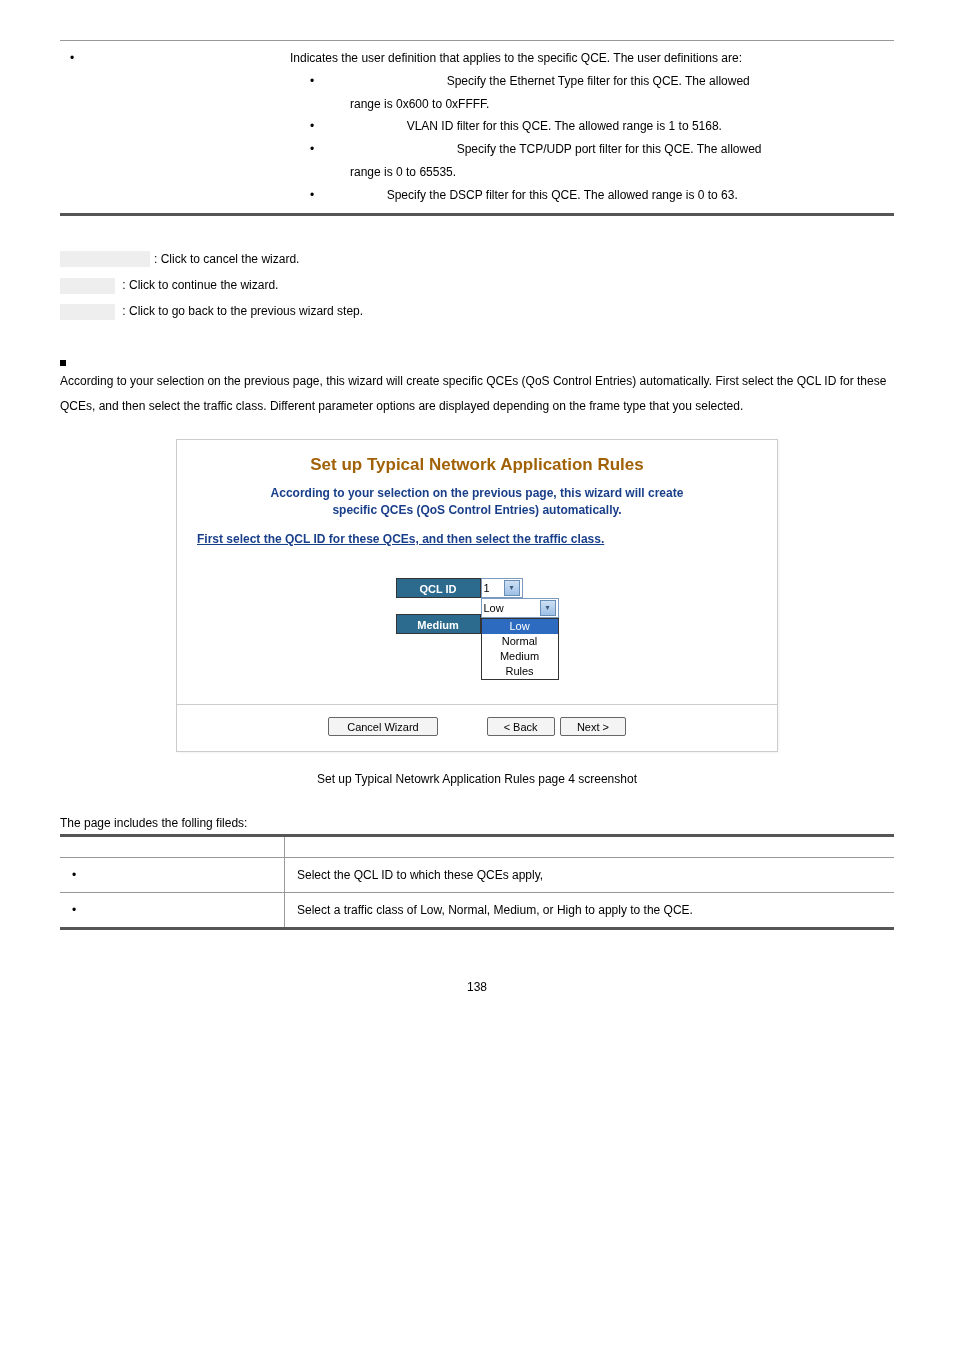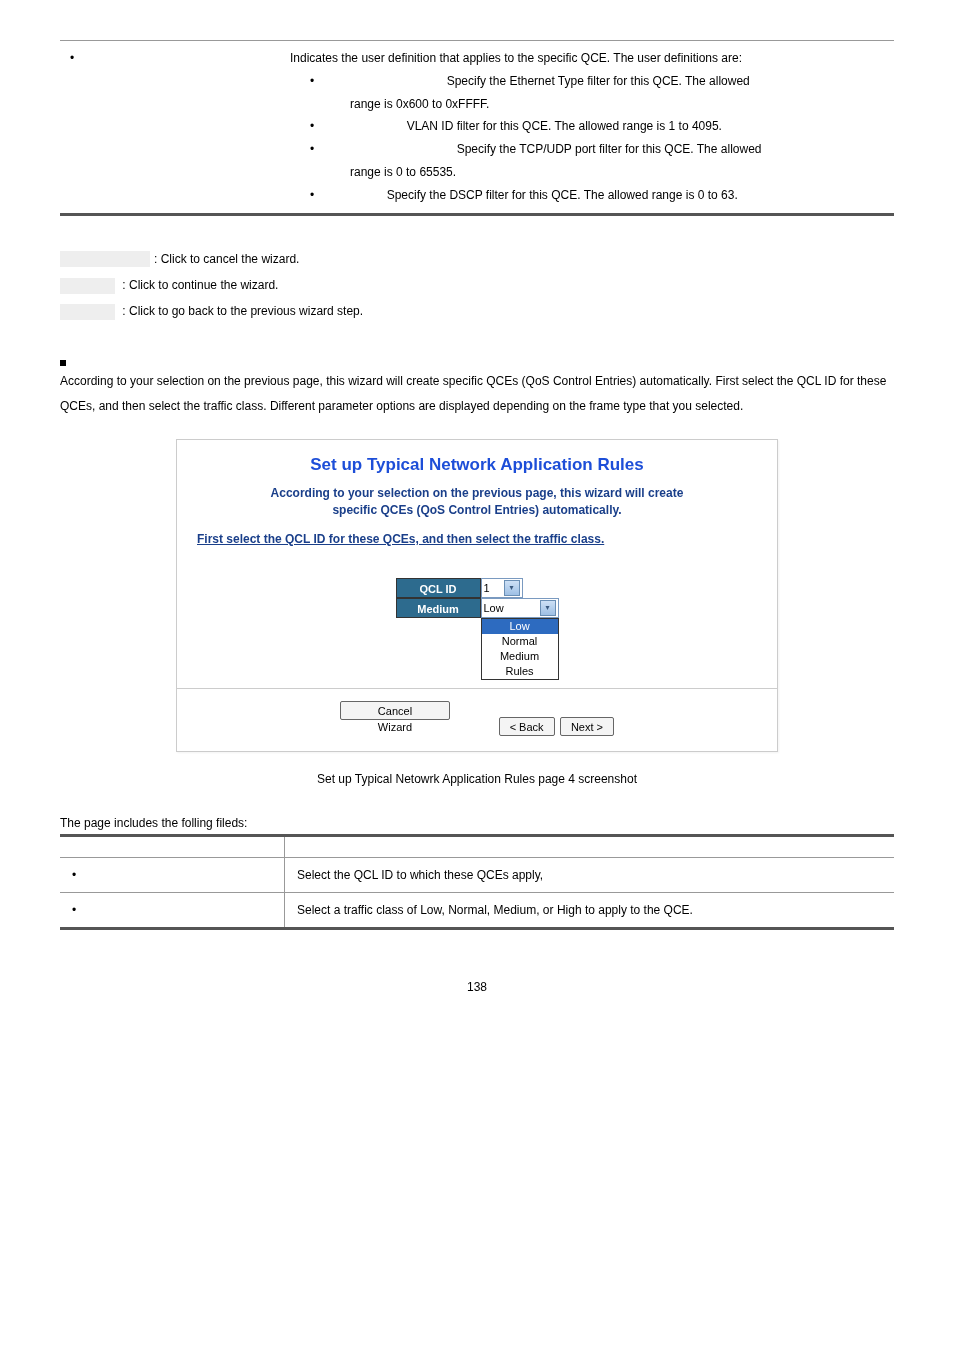--- a/index.html
+++ b/index.html
@@ -73,21 +73,21 @@
   }
   .screenshot-box {
     width: 560px;
     margin: 20px auto;
     border: 1px solid #ccc;
     background: #fff;
     padding: 15px 20px 15px;
     box-shadow: 1px 1px 2px rgba(0,0,0,0.05);
   }
   .ss-title {
-    color: #1d4ed8;
+    color: #a16207;
     font-weight: bold;
     font-size: 17px;
     text-align: center;
     margin-bottom: 10px;
   }
   .ss-sub {
     color: #1a3f8a;
     font-weight: bold;
     font-size: 12px;
     text-align: center;
@@ -108,20 +108,21 @@
   }
   .ss-row {
     display: flex;
     justify-content: center;
     align-items: flex-start;
     position: relative;
   }
   .ss-labels {
     display: flex;
     flex-direction: column;
+    gap: 16px;
   }
   .ss-label {
     background: #2d6b8e;
     color: #fff;
     font-weight: bold;
     font-size: 11px;
     padding: 2px 8px;
     border: 1px solid #333;
     width: 85px;
     box-sizing: border-box;
@@ -181,28 +182,28 @@
     margin: 70px -20px 12px;
   }
   .ss-buttons {
     text-align: center;
   }
   .ss-btn {
     display: inline-block;
     border: 1px solid #666;
     background: #f4f4f4;
     font-size: 11px;
-    padding: 1px 10px;
+    padding: 1px 16px;
     margin: 0 1px;
     border-radius: 2px;
     height: 19px;
     line-height: 16px;
     box-sizing: border-box;
   }
-  .ss-btn.wide { width: 110px; padding: 1px 20px; }
+  .ss-btn.wide { width: 110px; padding: 1px 4px; }
   .caption {
     text-align: center;
     margin: 14px 0 30px;
   }
   .table2 td, .table2 th {
     border-top: 1px solid #999;
     border-bottom: 1px solid #999;
     padding: 10px 12px;
     text-align: left;
   }
@@ -232,21 +233,21 @@
       <div>Indicates the user definition that applies to the specific QCE. The user definitions are:</div>
       <div>
         <span class="sub-bullet">•</span>
         <span style="display:inline-block; width:90px;"></span>
         <span>Specify the Ethernet Type filter for this QCE. The allowed</span>
       </div>
       <div class="sub-content">range is 0x600 to 0xFFFF.</div>
       <div>
         <span class="sub-bullet">•</span>
         <span style="display:inline-block; width:50px;"></span>
-        <span>VLAN ID filter for this QCE. The allowed range is 1 to 4095.</span>
+        <span>VLAN ID filter for this QCE. The allowed range is 1 to 5168.</span>
       </div>
       <div>
         <span class="sub-bullet">•</span>
         <span style="display:inline-block; width:100px;"></span>
         <span>Specify the TCP/UDP port filter for this QCE. The allowed</span>
       </div>
       <div class="sub-content">range is 0 to 65535.</div>
       <div>
         <span class="sub-bullet">•</span>
         <span style="display:inline-block; width:30px;"></span>

